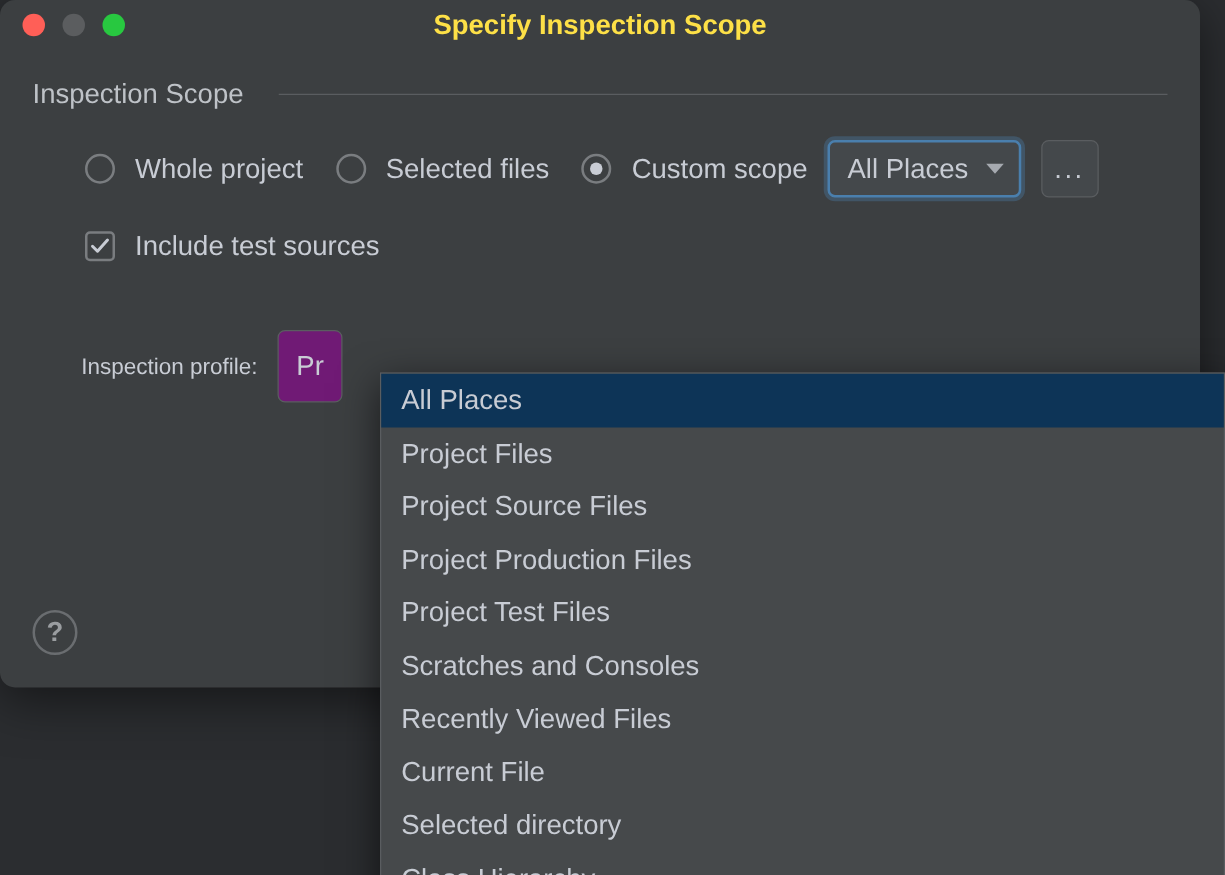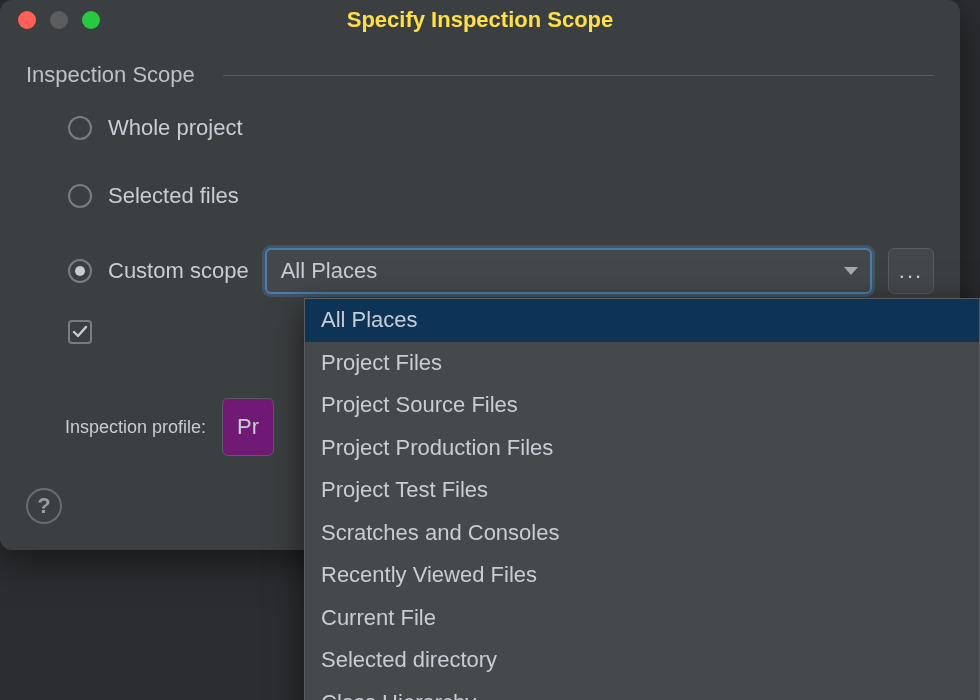--- a/index.html
+++ b/index.html
@@ -64,22 +64,22 @@
       white-space: nowrap;
     }
     .section-line {
       flex: 1;
       height: 1px;
       background: #5a5d60;
     }
     .radio-group {
       padding-left: 42px;
       display: flex;
-      flex-direction: column;
-      gap: 36px;
+      flex-direction: row;
+      gap: 26px;
       text-align: center;
     }
     .radio-row {
       display: flex;
       align-items: center;
       gap: 16px;
       min-height: 32px;
     }
     .radio {
       width: 24px;
@@ -271,20 +271,21 @@
         </div>
       </div>
     </div>
 
     <div class="checkbox-row">
       <div class="checkbox">
         <svg viewBox="0 0 16 16">
           <path d="M2 8 L6 12 L14 3" stroke="#c8ccd4" stroke-width="2.4" fill="none" stroke-linecap="round" stroke-linejoin="round"></path>
         </svg>
       </div>
+      <div class="radio-label">Include test sources</div>
     </div>
 
     <div class="profile-row">
       <div class="profile-label">Inspection profile:</div>
       <div class="profile-combo">Pr</div>
     </div>
   </div>
 
   <div class="help-btn">?</div>
 </div>

